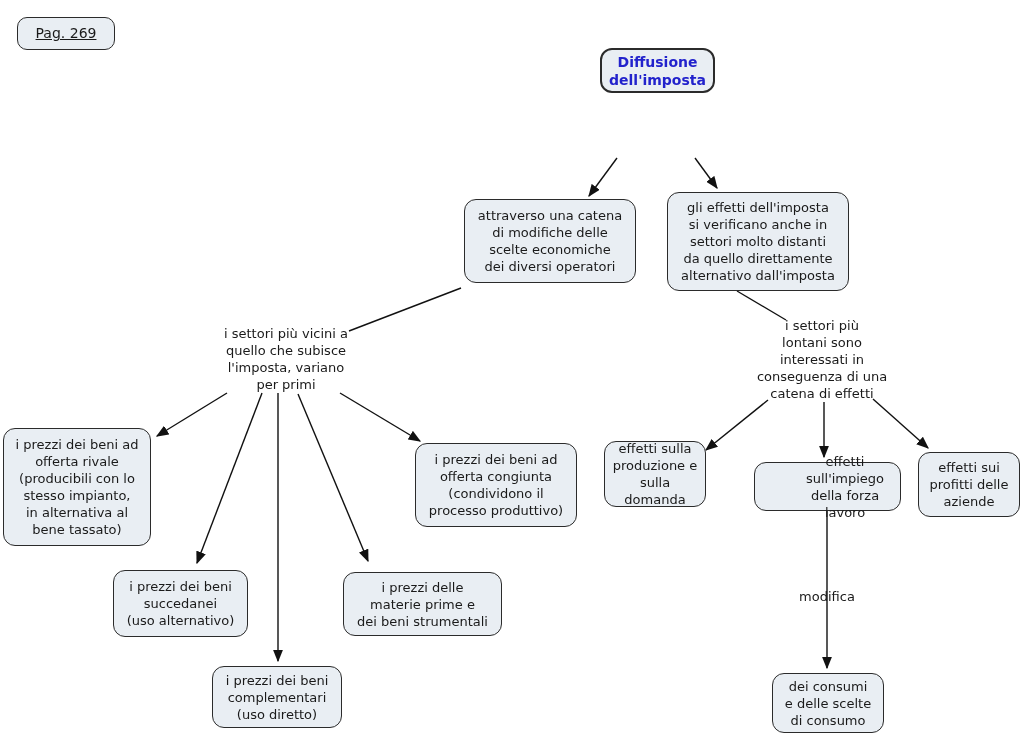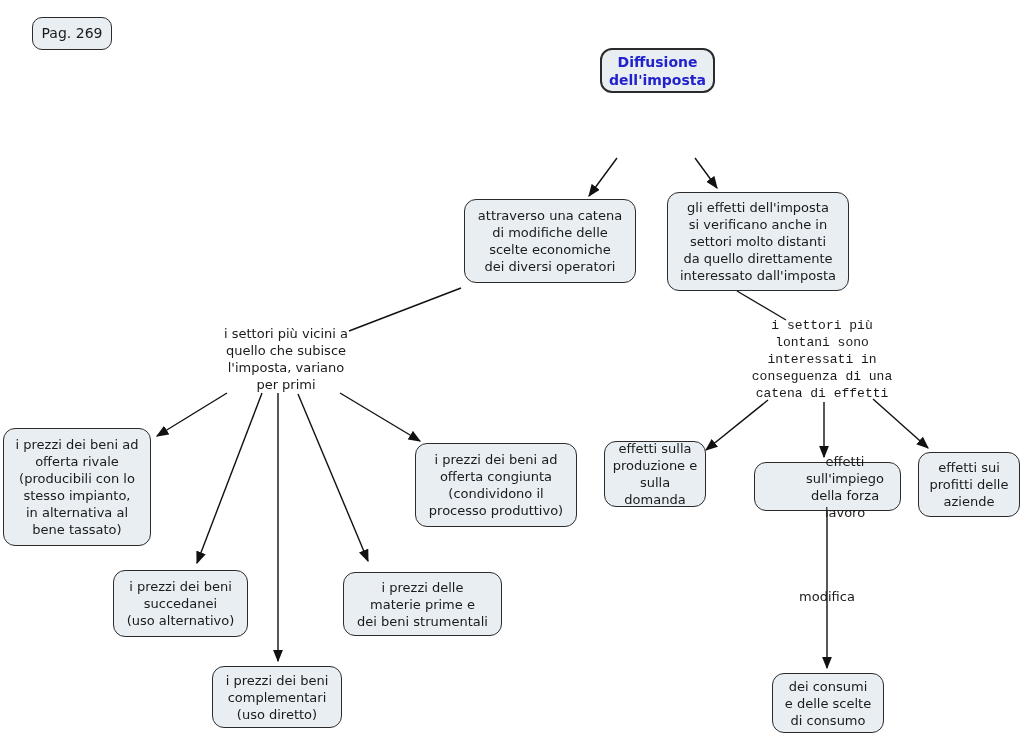--- a/index.html
+++ b/index.html
@@ -76,43 +76,43 @@
       <line x1="278" y1="393" x2="278" y2="661" marker-end="url(#arrow)"></line>
       <line x1="298" y1="394" x2="368" y2="561" marker-end="url(#arrow)"></line>
       <line x1="340" y1="393" x2="420" y2="441" marker-end="url(#arrow)"></line>
       <line x1="768" y1="400" x2="706" y2="450" marker-end="url(#arrow)"></line>
       <line x1="824" y1="402" x2="824" y2="457" marker-end="url(#arrow)"></line>
       <line x1="873" y1="399" x2="928" y2="448" marker-end="url(#arrow)"></line>
       <line x1="827" y1="511" x2="827" y2="668" marker-end="url(#arrow)"></line>
     </g>
   </svg>
 
-  <div class="node concept page-label" style="left:32px; top:17px; width:80px; height:33px;">Pag. 269</div>
+  <div class="node concept page-label" style="left:17px; top:17px; width:98px; height:33px;text-decoration:underline;">Pag. 269</div>
 
   <div class="node concept root" style="left:600px; top:4px; width:115px; height:45px;margin-top:44px;">Diffusione
 dell'imposta</div>
 
 
   <div class="node concept" style="left:464px; top:199px; width:172px; height:84px;">attraverso una catena
 di modifiche delle
 scelte economiche
 dei diversi operatori</div>
 
   <div class="node concept" style="left:667px; top:192px; width:182px; height:99px;">gli effetti dell'imposta
 si verificano anche in
 settori molto distanti
 da quello direttamente
-interessato dall'imposta</div>
+alternativo dall'imposta</div>
 
   <div class="node phrase" style="left:196px; top:325px; width:180px;">i settori più vicini a
 quello che subisce
 l'imposta, variano
 per primi</div>
 
-  <div class="node phrase" style="left:737px; top:317px; width:170px;font-family:Liberation Mono, monospace;">i settori più
+  <div class="node phrase" style="left:737px; top:317px; width:170px;">i settori più
 lontani sono
 interessati in
 conseguenza di una
 catena di effetti</div>
 
   <div class="node concept" style="left:3px; top:428px; width:148px; height:118px;">i prezzi dei beni ad
 offerta rivale
 (producibili con lo
 stesso impianto,
 in alternativa al

